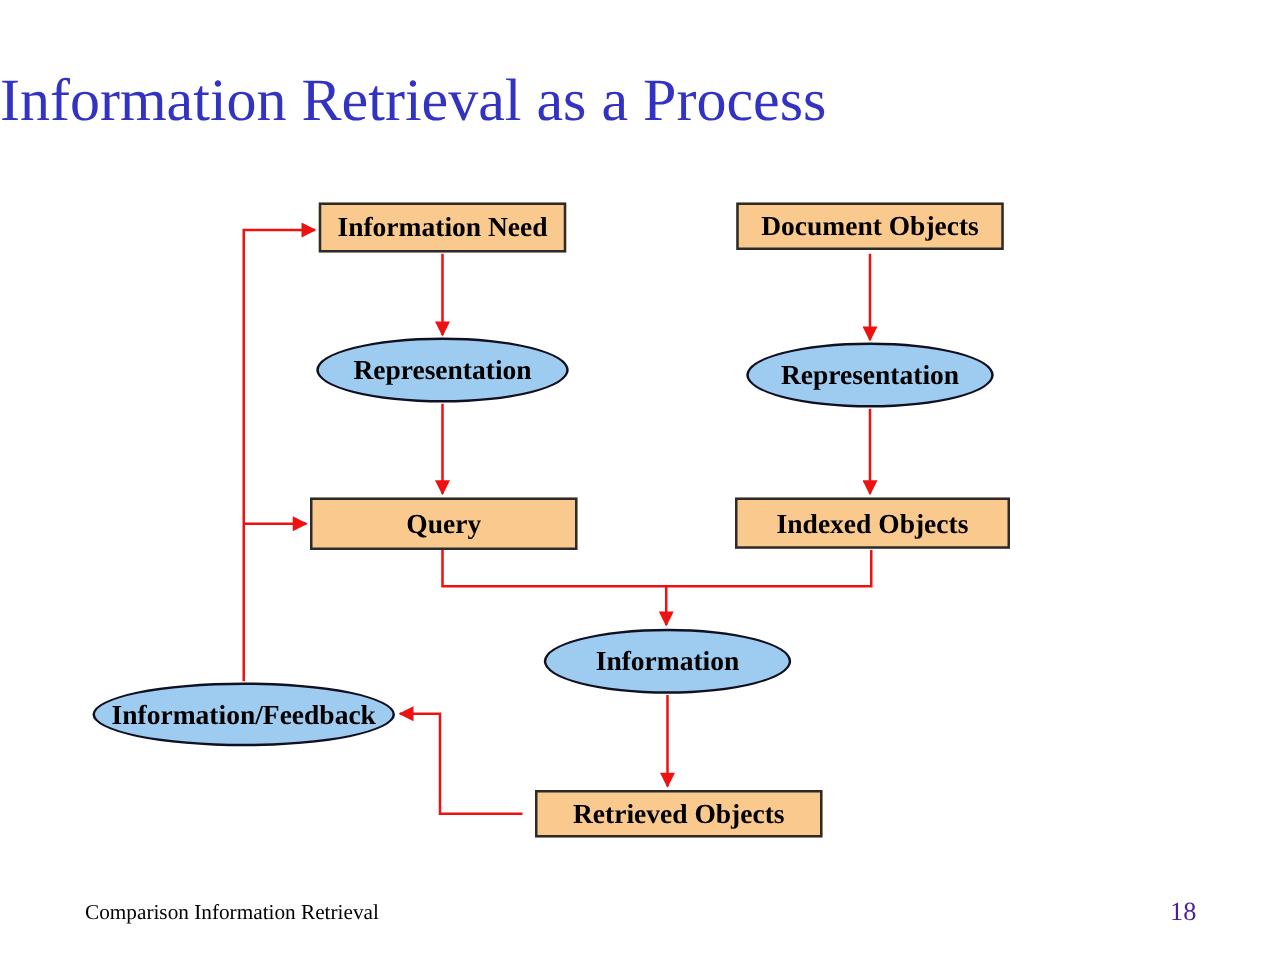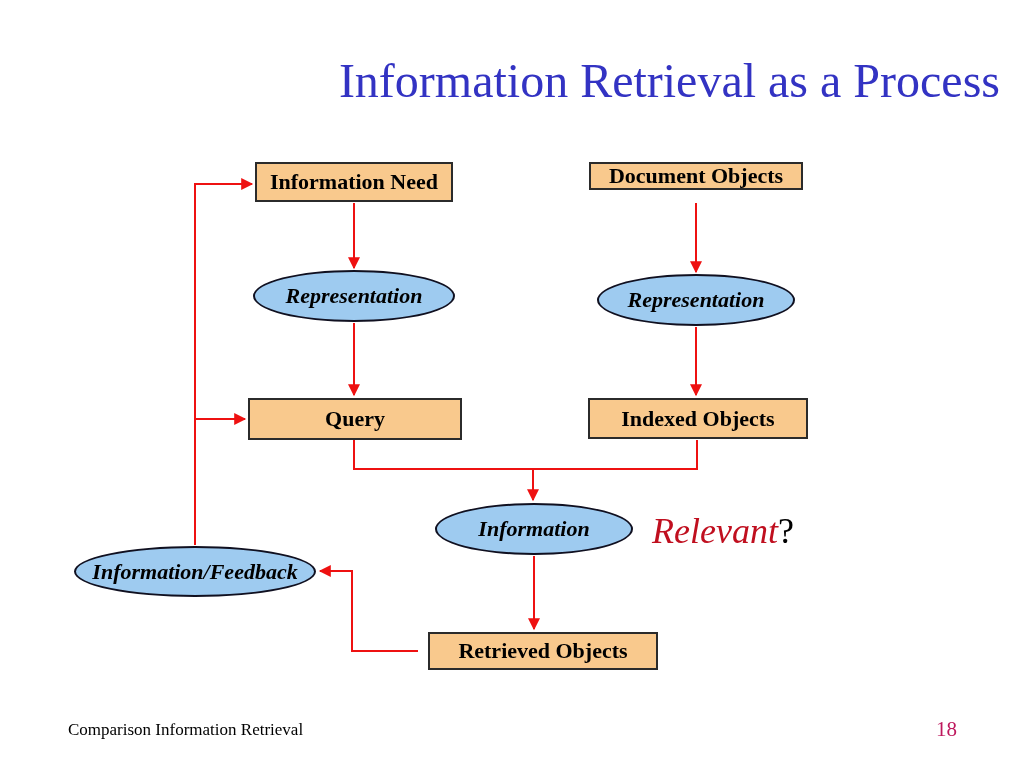--- a/index.html
+++ b/index.html
@@ -3,48 +3,48 @@
 <meta charset="utf-8">
 <style>
   html,body{margin:0;padding:0;background:#fff;}
   .slide{
     position:relative;width:1024px;height:768px;overflow:hidden;
     background:var(--bg,#fff);
     font-family:"Liberation Serif","DejaVu Serif",serif;
   }
   .title{
     position:absolute;top:53px;left:0;width:1000px;margin:0;
-    text-align:right;font-size:48px;font-weight:400;
+    text-align:left;font-size:48px;font-weight:400;
     color:var(--title-blue,#3333c3);white-space:nowrap;
   }
   #edges{position:absolute;left:0;top:0;width:1024px;height:768px;pointer-events:none;}
   .node{
     position:absolute;display:flex;align-items:center;justify-content:center;
     box-sizing:border-box;font-weight:bold;font-size:22px;
     color:var(--label-text,#000);white-space:nowrap;
   }
   .node.rect{background:var(--box-fill,#f9c98d);border:2px solid var(--box-border,#2b2b2b);}
-  .node.ellipse{background:var(--ellipse-fill,#9ecbf0);border:2px solid var(--ellipse-border,#101020);border-radius:50%;font-style:italic;}
+  .node.ellipse{background:var(--ellipse-fill,#9ecbf0);border:2px solid var(--ellipse-border,#101020);border-radius:50%;}
   .relevant{position:absolute;left:652px;top:510px;font-size:36px;line-height:1.2;white-space:nowrap;}
   .rel-word{font-style:italic;color:var(--relevant-red,#c00f1f);}
   .rel-q{font-style:normal;color:#000;}
   .footer{position:absolute;left:68px;top:720px;font-size:17px;color:#000;}
-  .page-number{position:absolute;left:936px;top:717px;font-size:21px;color:#be185d;}
+  .page-number{position:absolute;left:936px;top:717px;font-size:21px;color:#4c1d95;}
 </style>
 </head>
 <body>
 
 <div class="slide">
   <h1 class="title">Information Retrieval as a Process</h1>
 
   <div id="nodes">
       <div class="node rect" style="left: 255px; top: 162px; width: 198px; height: 40px;">
         <span>Information Need</span>
       </div>
-      <div class="node rect" style="left: 589px; top: 162px; width: 214px; height: 28px;">
+      <div class="node rect" style="left: 589px; top: 162px; width: 214px; height: 38px;">
         <span>Document Objects</span>
       </div>
       <div class="node ellipse" style="left: 253px; top: 270px; width: 202px; height: 52px;">
         <span>Representation</span>
       </div>
       <div class="node ellipse" style="left: 597px; top: 274px; width: 198px; height: 52px;">
         <span>Representation</span>
       </div>
       <div class="node rect" style="left: 248px; top: 398px; width: 214px; height: 42px; text-align: right;">
         <span>Query</span>
@@ -74,17 +74,16 @@
       <path d="M696,203 L696,272" fill="none" stroke="#ee1111" stroke-width="2" marker-end="url(#arrowhead)"></path>
       <path d="M696,327 L696,395" fill="none" stroke="#ee1111" stroke-width="2" marker-end="url(#arrowhead)"></path>
       <path d="M354,440 L354,469 L697,469 L697,440" fill="none" stroke="#ee1111" stroke-width="2"></path>
       <path d="M533,469 L533,500" fill="none" stroke="#ee1111" stroke-width="2" marker-end="url(#arrowhead)"></path>
       <path d="M534,556 L534,629" fill="none" stroke="#ee1111" stroke-width="2" marker-end="url(#arrowhead)"></path>
       <path d="M418,651 L352,651 L352,571 L320,571" fill="none" stroke="#ee1111" stroke-width="2" marker-end="url(#arrowhead)"></path>
       <path d="M195,545 L195,184 L252,184" fill="none" stroke="#ee1111" stroke-width="2" marker-end="url(#arrowhead)"></path>
       <path d="M195,419 L245,419" fill="none" stroke="#ee1111" stroke-width="2" marker-end="url(#arrowhead)"></path>
     </svg>
 
-  <div class="relevant"><span class="rel-word">Relevant</span><span class="rel-q">?</span></div>
 
   <div class="footer">Comparison Information Retrieval</div>
   <div class="page-number">18</div>
 </div>
 
 </body></html>

